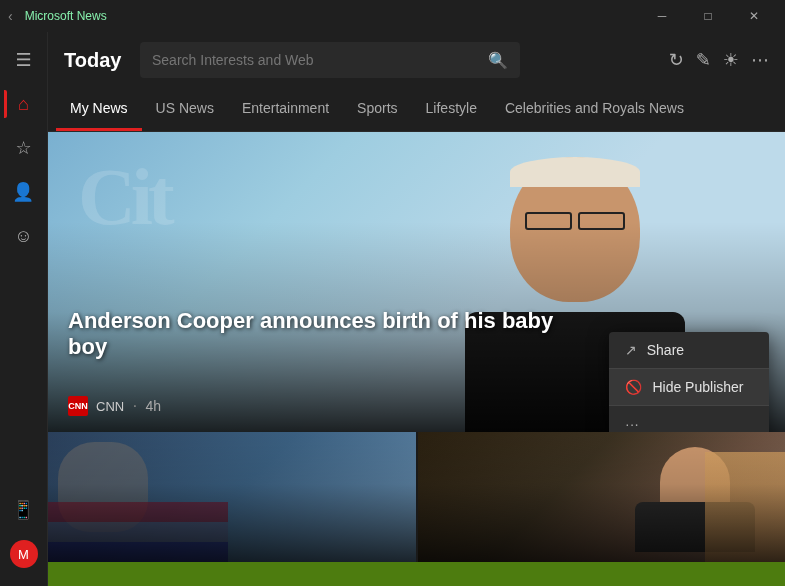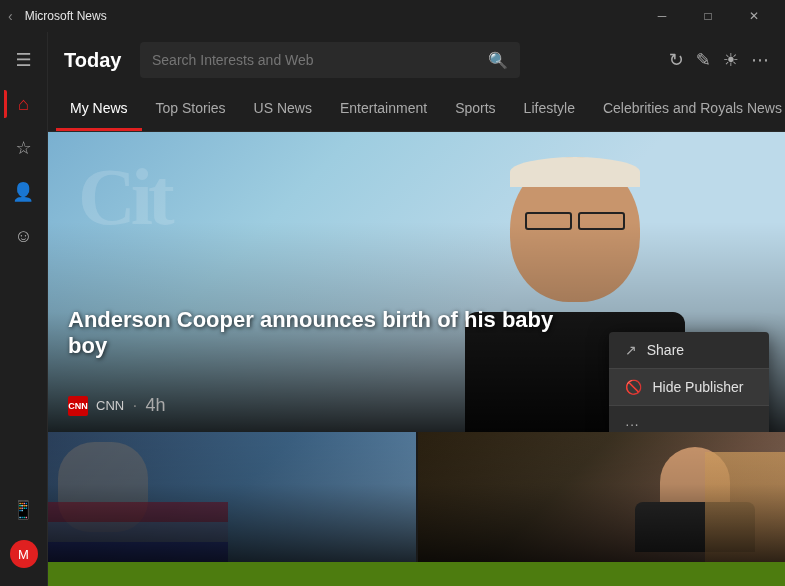--- a/index.html
+++ b/index.html
@@ -8,21 +8,21 @@
     
     .title-bar {
       height: 32px;
       background: #1f1f1f;
       display: flex;
       align-items: center;
       padding: 0 8px;
       gap: 8px;
     }
     .title-bar-back { background: none; border: none; color: #888; font-size: 14px; cursor: pointer; margin-right: 4px; }
-    .title-bar-title { color: #e5e5e5; font-size: 12px; flex: 1; }
+    .title-bar-title { color: #86efac; font-size: 12px; flex: 1; }
     .title-bar-win-controls { display: flex; gap: 0; margin-left: auto; }
     .win-ctrl {
       width: 46px; height: 32px;
       display: flex; align-items: center; justify-content: center;
       color: #aaa; font-size: 12px; cursor: pointer;
       background: none; border: none;
     }
 
     
     .app { display: flex; height: calc(586px - 32px); }
@@ -148,21 +148,21 @@
       margin-top: 36px;
     }
     .hero-source-logo {
       width: 20px; height: 20px;
       background: #cc0000;
       border-radius: 2px;
       display: flex; align-items: center; justify-content: center;
       color: white; font-size: 9px; font-weight: 900;
     }
     .hero-source { color: #ccc; font-size: 13px; }
-    .hero-time { color: #aaa; font-size: 18px; }
+    .hero-time { color: #aaa; font-size: 14px; }
     .hero-more-btn {
       position: absolute;
       bottom: 12px;
       right: 16px;
       width: 36px; height: 36px;
       background: rgba(40,40,40,0.8);
       border: none; border-radius: 50%;
       color: #ccc; font-size: 18px; cursor: pointer;
       display: flex; align-items: center; justify-content: center;
     }
@@ -293,21 +293,20 @@
       <div class="header-actions">
         <button class="header-action-btn">↻</button>
         <button class="header-action-btn">✎</button>
         <button class="header-action-btn">☀</button>
         <button class="header-action-btn">⋯</button>
       </div>
     </div>
 
     <div class="nav-tabs">
       <div class="nav-tab active">My News</div>
-      <div class="nav-tab">Top Stories</div>
       <div class="nav-tab">US News</div>
       <div class="nav-tab">Entertainment</div>
       <div class="nav-tab">Sports</div>
       <div class="nav-tab">Lifestyle</div>
       <div class="nav-tab">Celebrities and Royals News</div>
     </div>
 
     <div class="content">
 
       <div class="hero">

